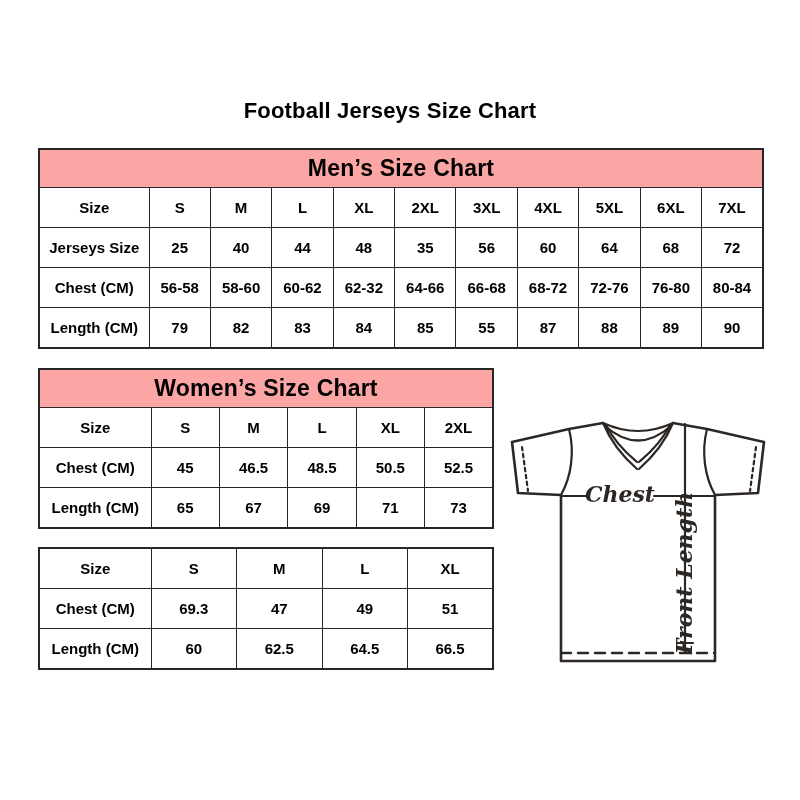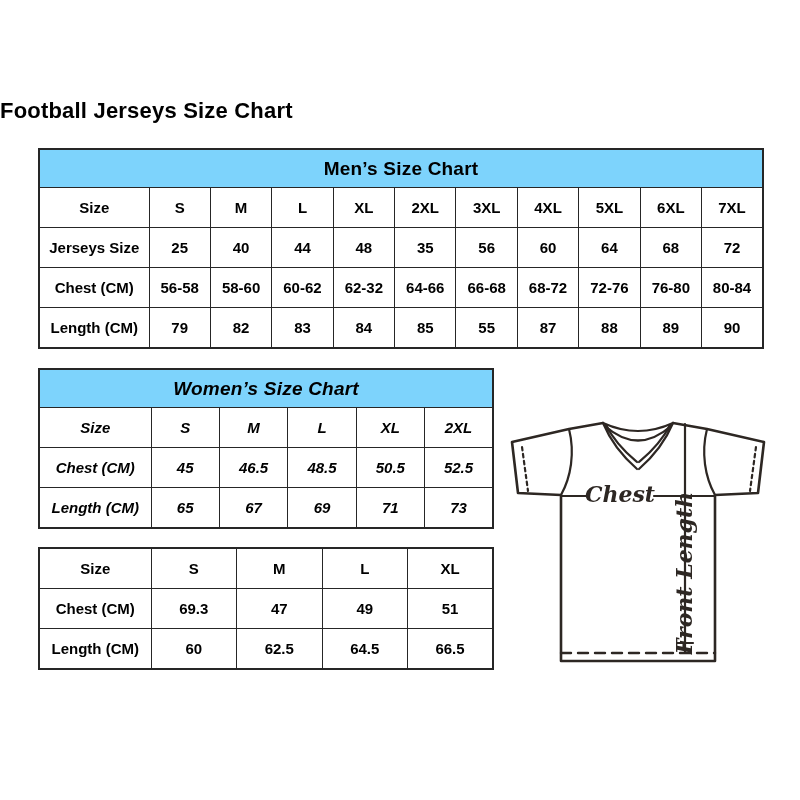--- a/index.html
+++ b/index.html
@@ -5,41 +5,41 @@
   html,body { margin:0; padding:0; }
   body {
     width:800px; height:800px; background:#ffffff;
     font-family:"Liberation Sans", sans-serif;
     overflow:hidden;
   }
   .page { position:relative; width:800px; height:800px; background:#fff; }
 
   .page-title {
     position:absolute; left:0; top:98px; width:780px;
-    margin:0; 
+    margin:0; text-align:center;
     font-size:22px; font-weight:bold; color:#000;
     letter-spacing:.2px;
   }
 
   table.size-table {
     position:absolute; border-collapse:collapse; table-layout:fixed;
     border:2.5px solid #262626; background:#fff;
   }
   table.size-table th, table.size-table td {
     border:1.5px solid #262626;
     font-weight:bold; text-align:center; vertical-align:middle;
     font-size:15px; color:#000; height:39px; padding:0;
     font-family:"Liberation Sans", sans-serif;
   }
   table.size-table th.ttl {
-    background:#7dd3fc; font-size:19px; height:37px; letter-spacing:.2px;
+    background:#fca5a5; font-size:23px; height:37px; letter-spacing:.2px;
   }
 
   #mens   { left:38px; top:148px; width:726px; }
-  #womens { left:38px; top:368px; width:456px;font-style:italic; }
+  #womens { left:38px; top:368px; width:456px; }
   #youth  { left:38px; top:547px; width:456px; }
 
   .jersey-diagram { position:absolute; left:503px; top:407px; }
   .jersey-diagram .ln   { fill:none; stroke:#2d2723; stroke-width:2.2; stroke-linecap:round; stroke-linejoin:round; }
   .jersey-diagram .out  { stroke-width:2.6; }
   .jersey-diagram .dash { stroke-dasharray:3.5 3.5; }
   .jersey-diagram .hem  { stroke-dasharray:10 7; stroke-width:2.4; }
   .jersey-diagram text {
     font-family:"DejaVu Serif", serif;
     font-style:italic; font-weight:bold;

